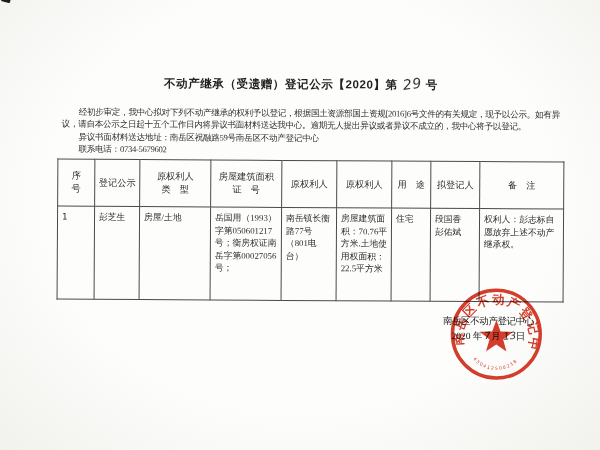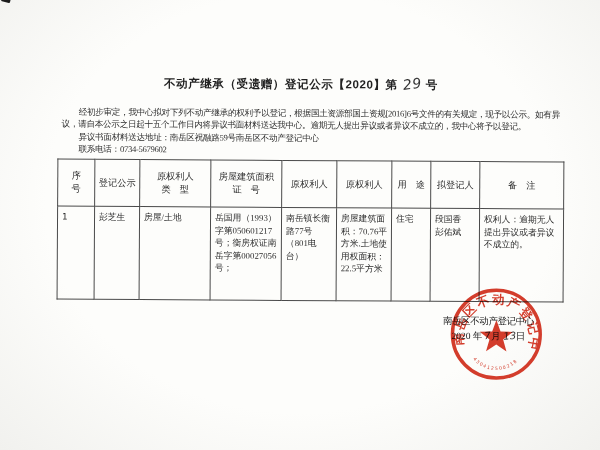--- a/index.html
+++ b/index.html
@@ -89,21 +89,21 @@
     <tr>
       <td style="font-family:'DejaVu Sans',sans-serif;">1</td>
       <td>彭芝生</td>
       <td>房屋/土地</td>
       <td>岳国用（1993）字第050601217号；衡房权证南岳字第00027056号；</td>
       <td>南岳镇长衡路77号（801电台）</td>
       <td>房屋建筑面积：70.76平方米.土地使用权面积：22.5平方米</td>
       <td>住宅</td>
       <td>段国香
 彭佑斌</td>
-      <td>权利人：逾期无人提出异议或者异议不成立的。</td>
+      <td>权利人：彭志标自愿放弃上述不动产继承权。</td>
     </tr>
   </tbody>
     </table>
 
   <div class="sig-org">南岳区不动产登记中心</div>
 
   <div class="sig-date">
     <span>2020</span>
     <span>年</span>
     <span class="hand">7</span><span>月</span>

